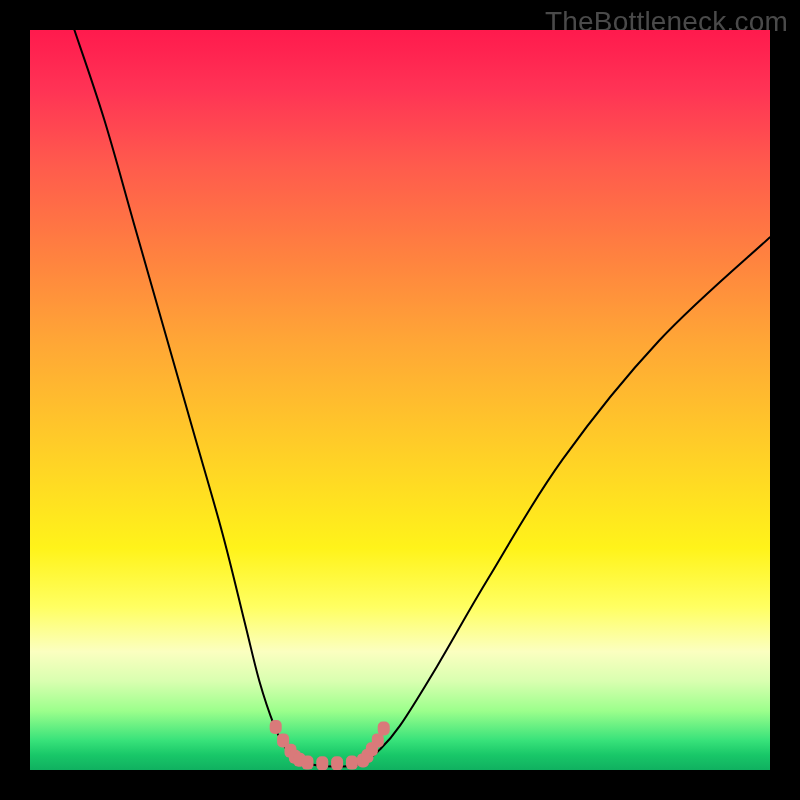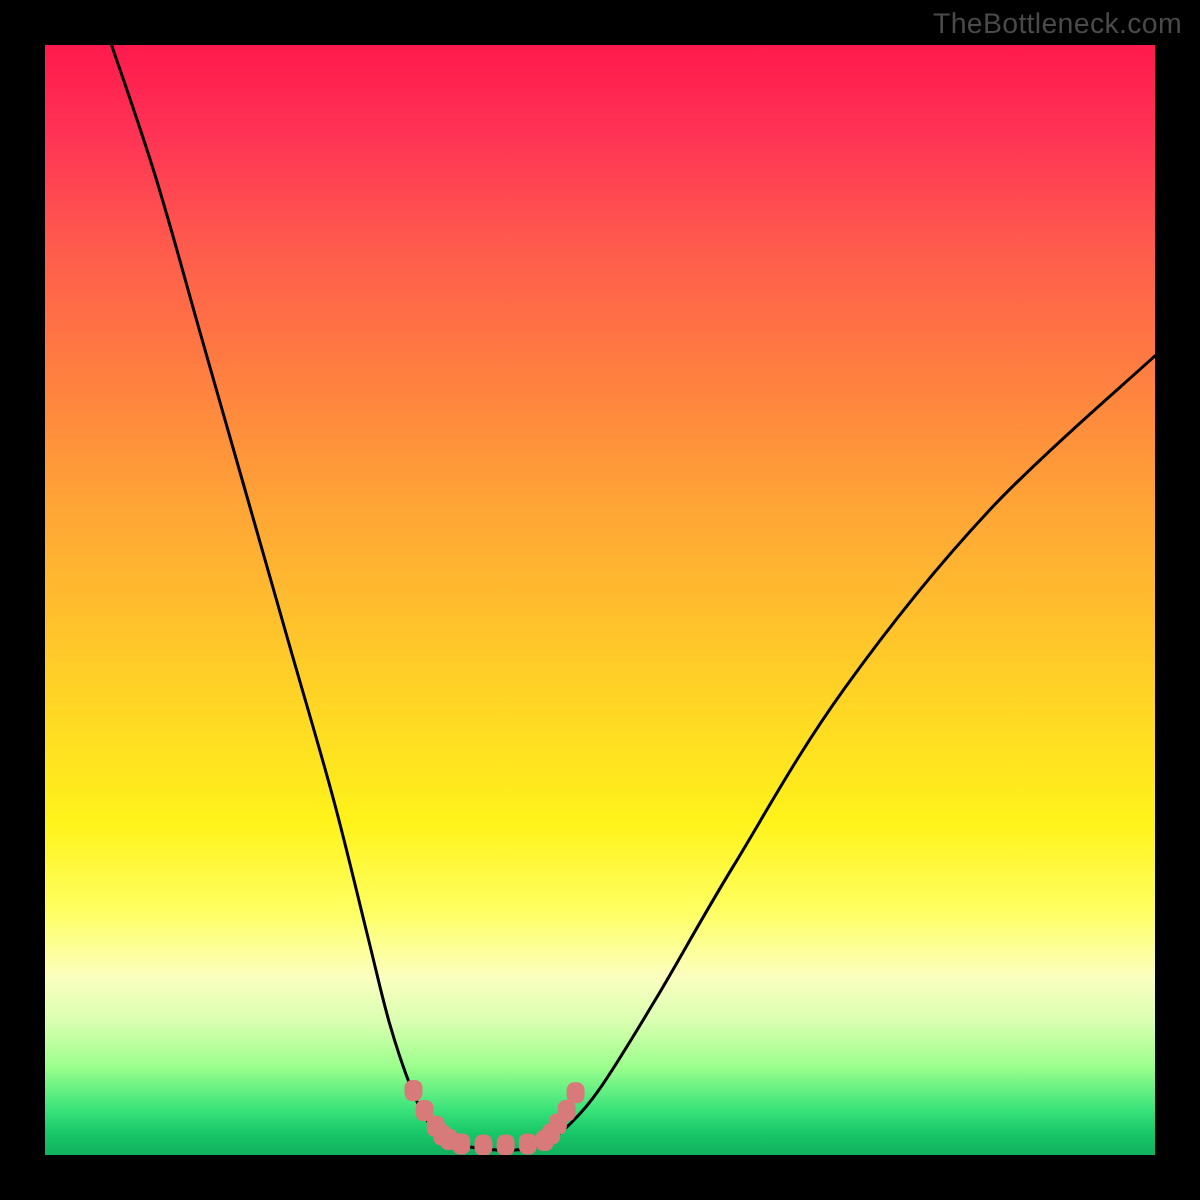--- a/index.html
+++ b/index.html
@@ -40,21 +40,21 @@
       #38e27a 96%,
       #18c768 98%,
       #10b060 100%
     );
   }
   .watermark {
     position: absolute;
     top: 6px;
     right: 12px;
     color: #4a4a4a;
-    font-size: 19px;
+    font-size: 28px;
     letter-spacing: 0.2px;
     user-select: none;
   }
   svg.curve {
     position: absolute;
     left: 0;
     top: 0;
     width: 740px;
     height: 740px;
   }

